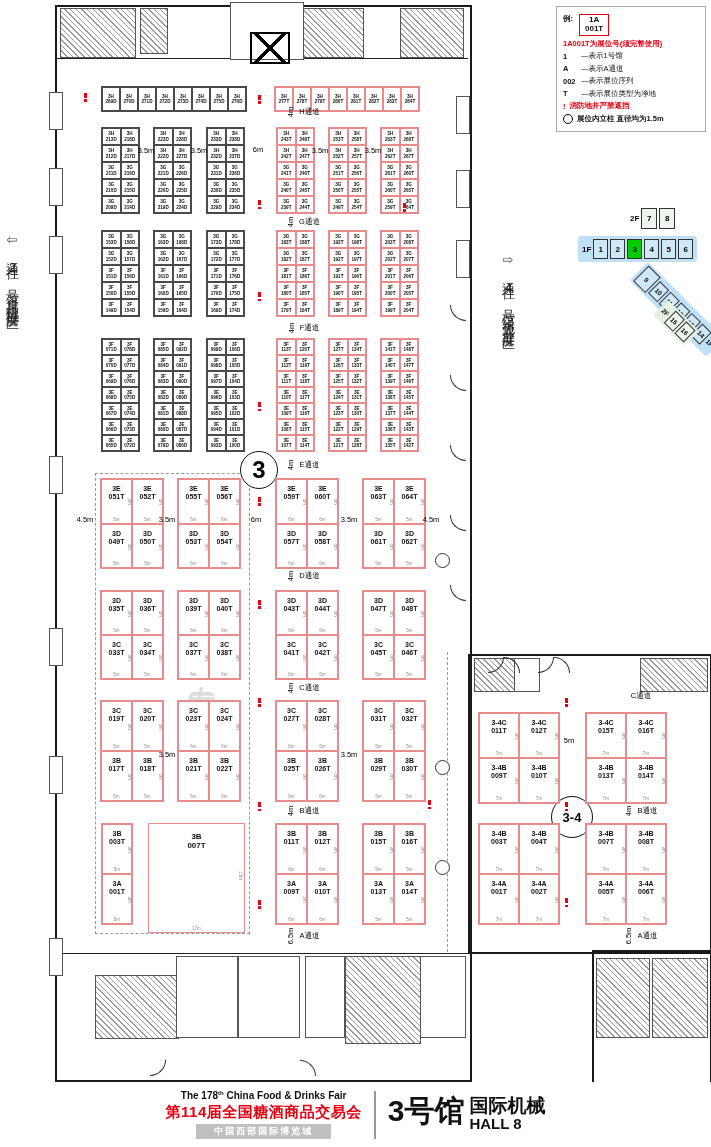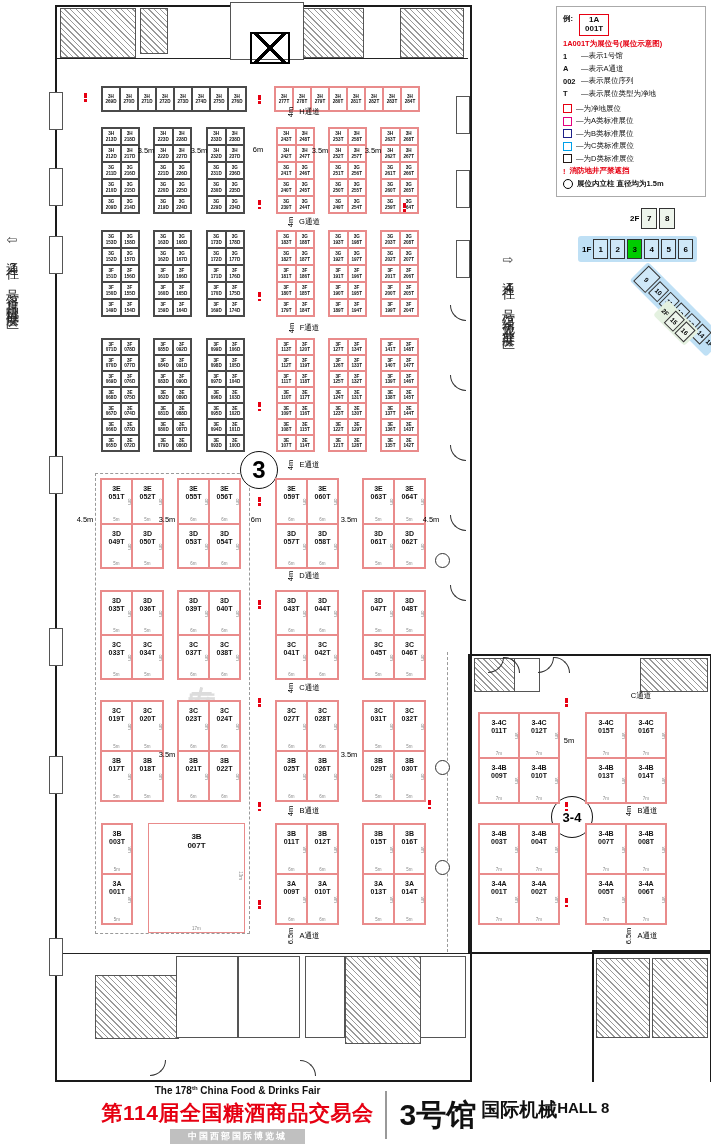--- a/index.html
+++ b/index.html
@@ -60,27 +60,27 @@
   .locbox{position:absolute;border:1px solid #333;display:flex;align-items:center;justify-content:center;
     font-size:8px;font-weight:bold;background:#cfe8f8;color:#000;}
   .locrow{position:absolute;display:flex;align-items:center;gap:2px;}
   .loclab{font-size:8px;font-weight:bold;color:#000;}
   .locstrip{position:absolute;display:flex;align-items:center;gap:2px;padding:2px 3px;border-radius:3px;}
   
   .footer{position:relative;width:711px;height:65px;display:flex;align-items:center;justify-content:center;gap:12px;}
   .f-left{display:flex;flex-direction:column;align-items:center;gap:2px;}
   .f-en{font-size:10px;font-weight:bold;color:#111;}
   .f-en sup{font-size:6px;}
-  .f-cn{font-size:21px;font-weight:bold;color:#e60012;letter-spacing:0.5px;}
+  .f-cn{font-size:15px;font-weight:bold;color:#e60012;letter-spacing:0.5px;}
   .f-venue{background:#c0c0c0;color:#fff;font-size:9px;font-weight:bold;padding:1px 18px;letter-spacing:2px;}
   .f-div{width:0;height:48px;border-left:2px solid #999;}
   .f-right{display:flex;flex-direction:column;gap:0px;}
   .f-r1{display:flex;align-items:flex-start;gap:5px;}
   .f-hallcn{font-size:30px;font-weight:bold;color:#111;line-height:1.0;}
-  .f-sub{display:flex;flex-direction:row;}
+  .f-sub{display:flex;flex-direction:column;}
   .f-hallsub{font-size:19px;font-weight:bold;color:#111;line-height:1.05;}
   .f-hallen{font-size:15px;font-weight:bold;color:#111;line-height:1.1;}
   .f-r2{display:flex;align-items:center;gap:5px;margin-top:1px;}
   .f-badge{background:#e60012;color:#fff;font-size:9px;font-weight:bold;padding:1.5px 5px;}
   .f-ensub{font-size:12.5px;font-weight:bold;color:#111;letter-spacing:0.3px;}
 </style>
 </head>
 <body>
 
 <div class="page">
@@ -151,59 +151,37 @@
     <div class="circ" style="left:551px;top:796px;width:40px;height:40px;font-size:13px;">3-4</div>
 
     <div class="legend">
       <div class="exrow">
         <span class="legbold">例:</span>
         <span class="exbooth" id="exbooth">
             <div>1A</div>
             <div>001T</div>
           </span>
       </div>
-      <div class="rednote">1A001T为展位号(展位示意图)</div>
+      <div class="rednote">1A001T为展位号(须完整使用)</div>
       <div id="legend-items">
           <div class="legrow">
             <span class="legsym">1</span>
             <span>—表示1号馆</span>
           </div>
           <div class="legrow">
             <span class="legsym">A</span>
             <span>—表示A通道</span>
           </div>
           <div class="legrow">
             <span class="legsym">002</span>
             <span>—表示展位序列</span>
           </div>
           <div class="legrow">
             <span class="legsym">T</span>
             <span>—表示展位类型为净地</span>
-          </div>
-        </div>
-      <div id="legend-swatches" style="margin-top:5px;">
-          <div class="legrow">
-            <span class="sw" style="border-color: rgb(230, 0, 18);"></span>
-            <span>—为净地展位</span>
-          </div>
-          <div class="legrow">
-            <span class="sw" style="border-color: rgb(228, 0, 127);"></span>
-            <span>—为A类标准展位</span>
-          </div>
-          <div class="legrow">
-            <span class="sw" style="border-color: rgb(29, 32, 136);"></span>
-            <span>—为B类标准展位</span>
-          </div>
-          <div class="legrow">
-            <span class="sw" style="border-color: rgb(0, 160, 233);"></span>
-            <span>—为C类标准展位</span>
-          </div>
-          <div class="legrow">
-            <span class="sw" style="border-color: rgb(35, 24, 21);"></span>
-            <span>—为D类标准展位</span>
           </div>
         </div>
       <div class="legrow">
         <span class="legfire">!</span>
         <span class="legfire">消防地井严禁遮挡</span>
       </div>
       <div class="legrow">
         <span class="legcirc"></span>
         <span class="legbold">展位内立柱 直径均为1.5m</span>
       </div>

